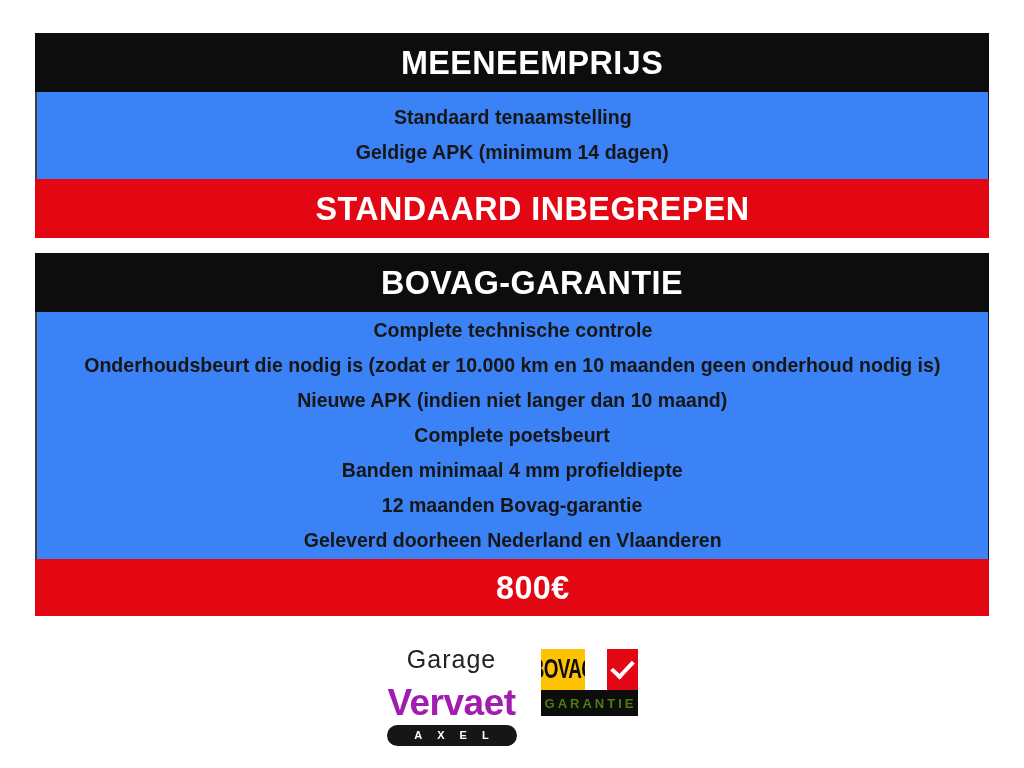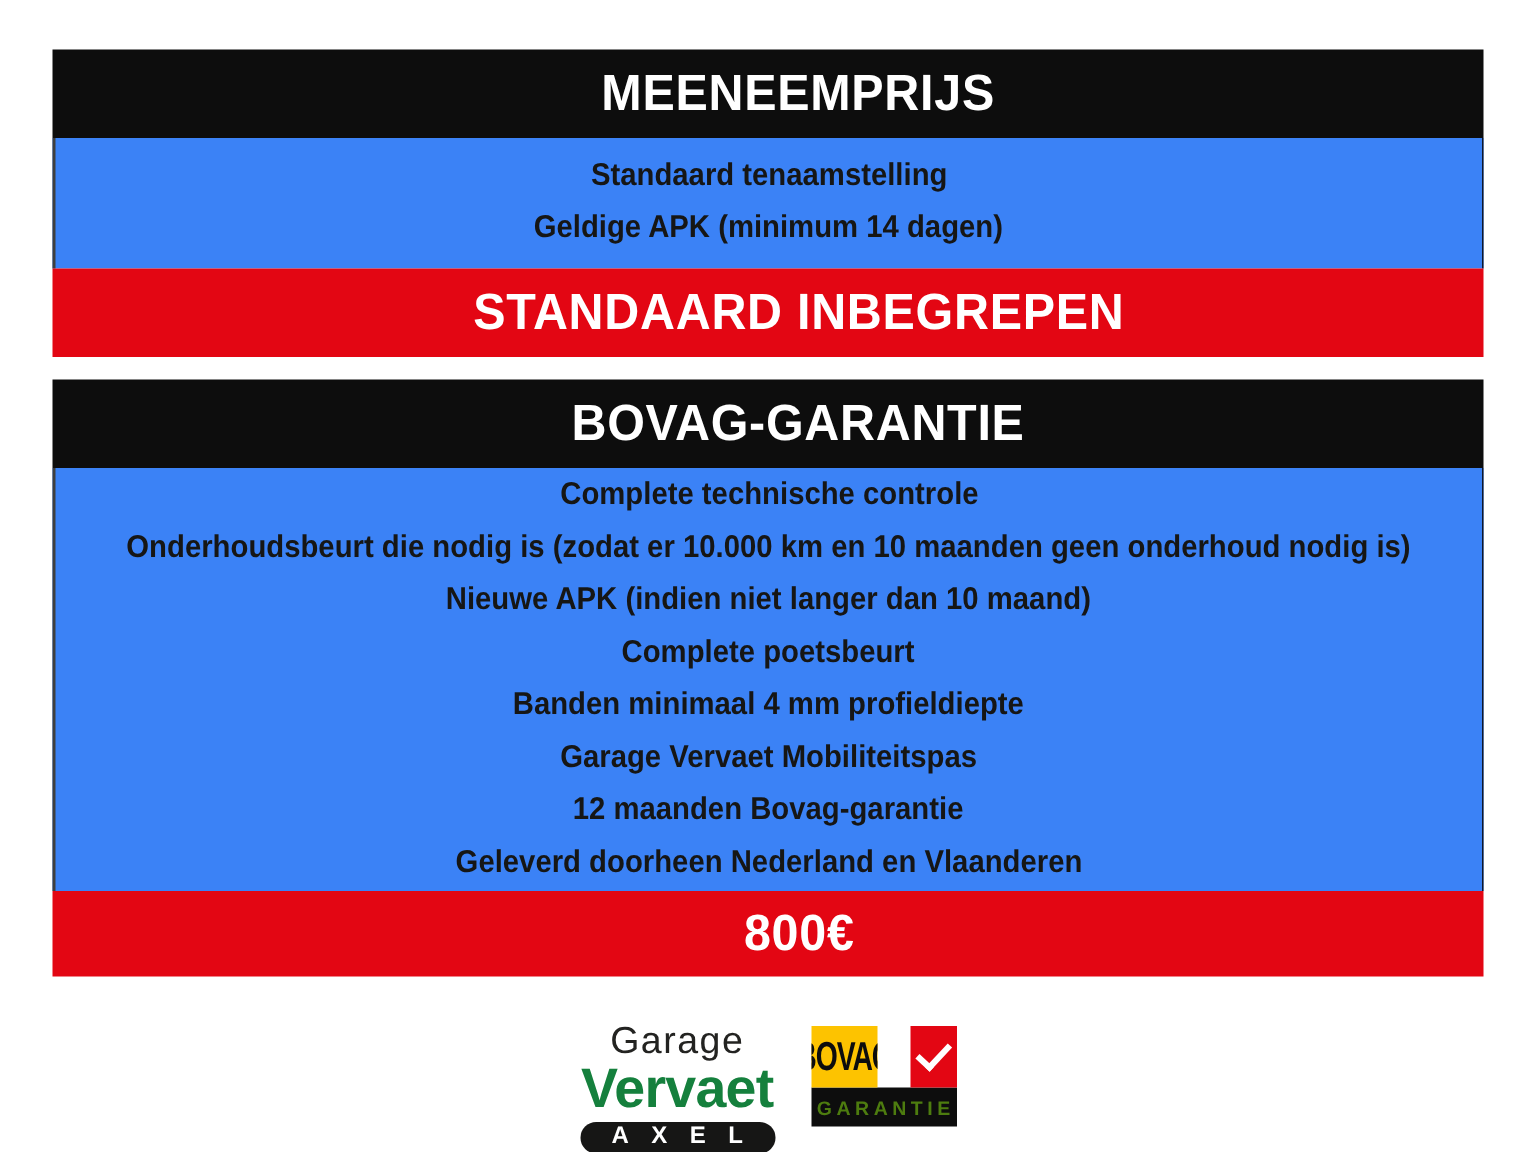--- a/index.html
+++ b/index.html
@@ -36,25 +36,25 @@
   }
   .gap { height: 15px; }
 
   
   .footer {
     margin-top: 31px; display: flex; justify-content: center;
     align-items: flex-start; gap: 24px;
   }
   .garage-logo { display: flex; flex-direction: column; align-items: center; width: 130px; }
   .garage-top { font-size: 25px; color: #232321; letter-spacing: 1px; line-height: 1.0; }
-  .garage-name { font-size: 37px; font-weight: 700; color: #15803d; line-height: 1.05; letter-spacing: -0.5px; }
+  .garage-name { font-size: 37px; font-weight: 700; color: #a21caf; line-height: 1.05; letter-spacing: -0.5px; margin-top: 12px; }
   .garage-badge {
     margin-top: 2px; width: 130px; height: 21px; box-sizing: border-box;
     background: #161615; border-radius: 11px; color: #ffffff;
-    font-size: 16px; font-weight: 700; letter-spacing: 15px; padding-left: 15px;
+    font-size: 11px; font-weight: 700; letter-spacing: 15px; padding-left: 15px;
     display: flex; align-items: center; justify-content: center;
   }
   .bovag-logo { width: 97px; margin-top: 2px; }
   .bovag-top { display: flex; height: 41px; gap: 22px; }
   .bovag-yellow { flex: 1; background: #fdc300; display: flex; align-items: center; justify-content: center; overflow: hidden; }
   .bovag-name { font-size: 27px; font-weight: 700; color: #0d0d0d; display: inline-block; transform: scaleX(0.7); letter-spacing: -1px; }
   .bovag-red { width: 31px; background: #e30613; display: flex; align-items: center; justify-content: center; }
   .checkmark {
     width: 9px; height: 18px;
     border: solid #ffffff; border-width: 0 4px 4px 0;
@@ -86,21 +86,20 @@
   <section>
     <div class="bar bar-black">
       <span class="bar-text">BOVAG-GARANTIE</span>
     </div>
     <div class="panel-body body-2">
       <div class="line"><span class="line-text">Complete technische controle</span></div>
       <div class="line"><span class="line-text">Onderhoudsbeurt die nodig is (zodat er 10.000 km en 10 maanden geen onderhoud nodig is)</span></div>
       <div class="line"><span class="line-text">Nieuwe APK (indien niet langer dan 10 maand)</span></div>
       <div class="line"><span class="line-text">Complete poetsbeurt</span></div>
       <div class="line"><span class="line-text">Banden minimaal 4 mm profieldiepte</span></div>
-      <div class="line"><span class="line-text">Garage Vervaet Mobiliteitspas</span></div>
       <div class="line"><span class="line-text">12 maanden Bovag-garantie</span></div>
       <div class="line"><span class="line-text">Geleverd doorheen Nederland en Vlaanderen</span></div>
     </div>
     <div class="bar bar-red short">
       <span class="bar-text">800€</span>
     </div>
   </section>
 
   <div class="footer">
 

